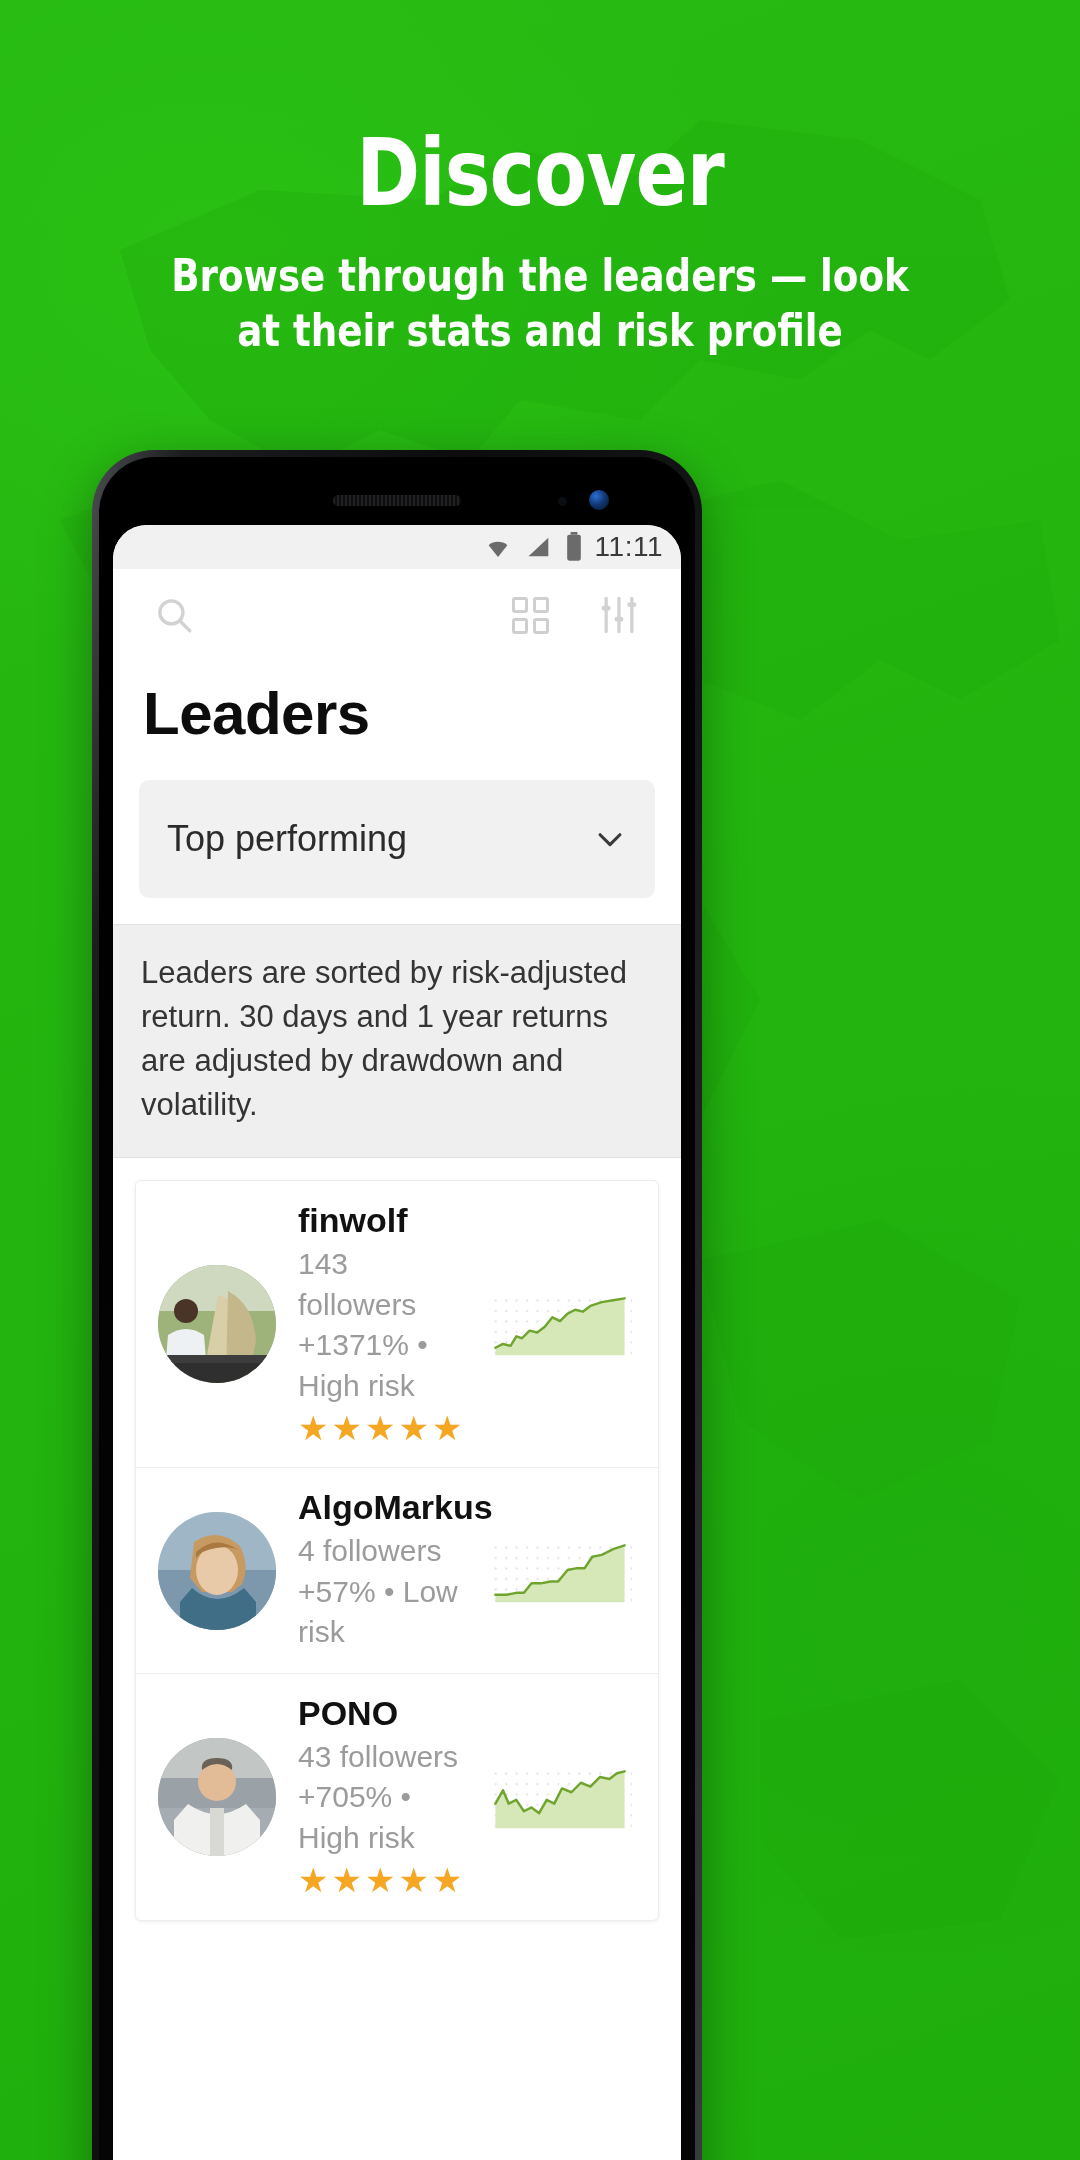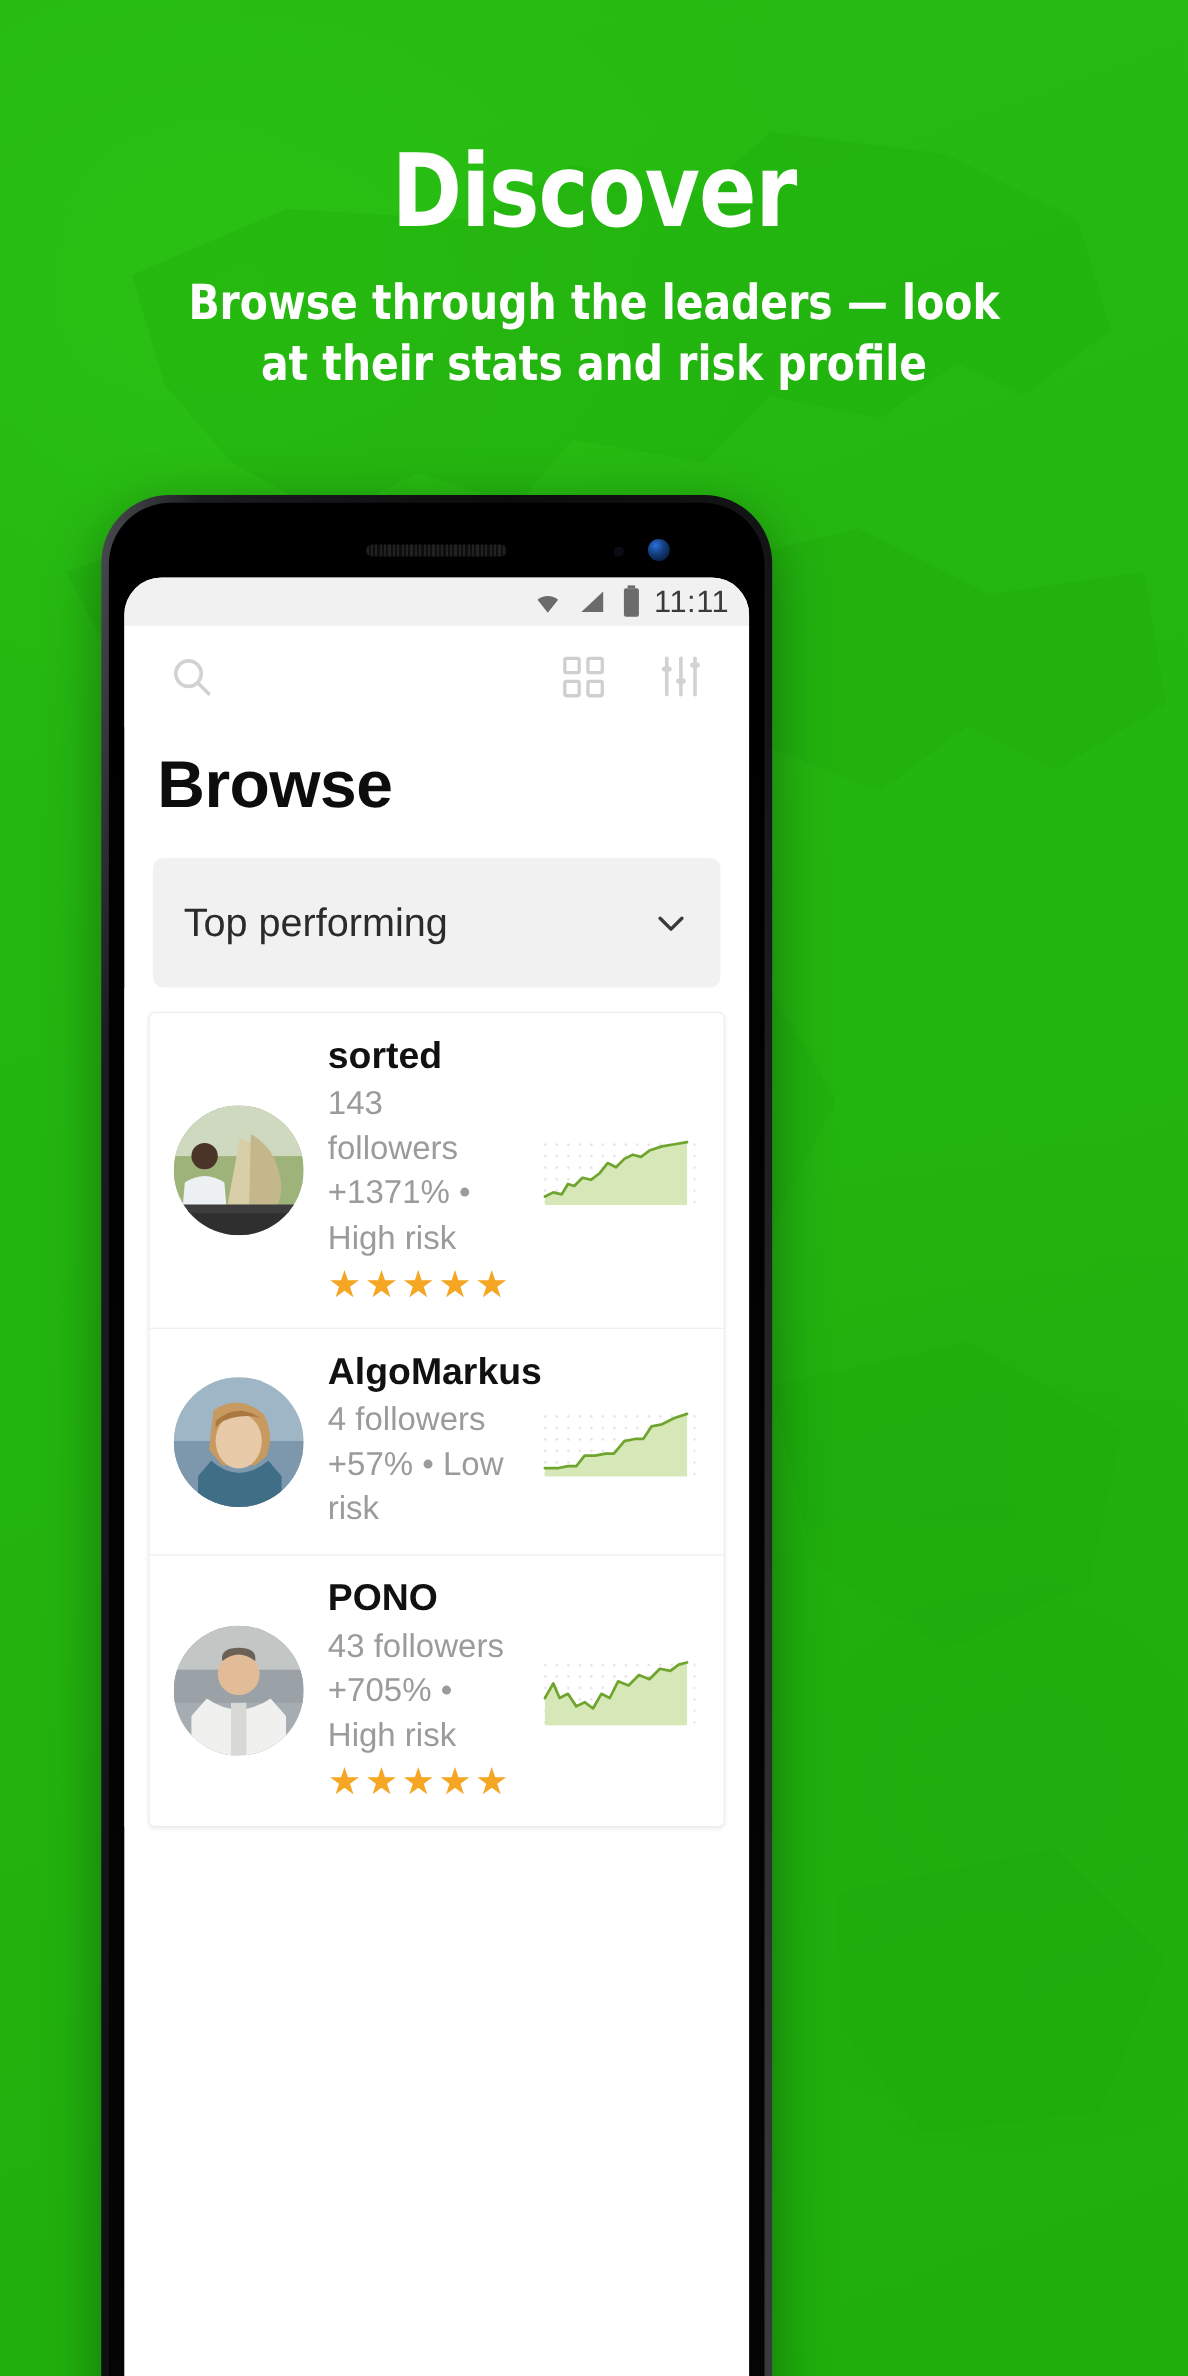--- a/index.html
+++ b/index.html
@@ -237,48 +237,49 @@
             </g>
             <g fill="#d2d2d2">
               <rect x="2.6" y="7" width="4.8" height="2.6" rx="1.2"></rect>
               <rect x="9.6" y="13" width="4.8" height="2.6" rx="1.2"></rect>
               <rect x="16.6" y="5" width="4.8" height="2.6" rx="1.2"></rect>
             </g>
           </svg>
         </div>
       </div>
 
-      <div id="page-title">Browse</div>
+      <div id="page-title">Leaders</div>
 
       <div id="sort-select">
         <span class="sel-label">Top performing</span>
         <svg width="34" height="34" viewBox="0 0 24 24">
           <polyline points="5,9 12,16 19,9" fill="none" stroke="#3a3a3a" stroke-width="2.2" stroke-linecap="round" stroke-linejoin="round"></polyline>
         </svg>
       </div>
 
+      <div id="info-band">Leaders are sorted by risk-adjusted return. 30 days and 1 year returns are adjusted by drawdown and volatility.</div>
 
       <div id="list-wrap">
         <div id="list-card">
 
           <div class="leader-row">
             <div class="avatar">
               <svg width="118" height="118" viewBox="0 0 118 118">
                 <rect width="118" height="118" fill="#9db37a"></rect>
                 <rect y="0" width="118" height="46" fill="#cfd9c0"></rect>
                 <path d="M60 30 q22 6 30 30 l-10 46 h-34 Z" fill="#d8cfa8"></path>
                 <path d="M70 26 q26 14 28 50 l-8 40 h-22 Z" fill="#c3b78b"></path>
                 <circle cx="28" cy="46" r="12" fill="#4a3427"></circle>
                 <path d="M10 70 q18 -12 36 0 l4 48 h-44 Z" fill="#eef1f4"></path>
                 <rect x="0" y="96" width="118" height="22" fill="#2f2f2f"></rect>
                 <rect x="0" y="90" width="118" height="8" fill="#3d3d3d"></rect>
               </svg>
             </div>
             <div class="meta">
-              <div class="name">sorted</div>
+              <div class="name">finwolf</div>
               <div class="followers">143 followers</div>
               <div class="perf">+1371% • High risk</div>
               <div class="stars">★★★★★</div>
             </div>
             <div class="spark">
               <svg width="152" height="74" viewBox="0 0 160 74">
                 <defs>
                   <pattern id="dots1" width="11" height="11" patternUnits="userSpaceOnUse">
                     <circle cx="1.4" cy="1.4" r="1.1" fill="#dcdcdc"></circle>
                   </pattern>

